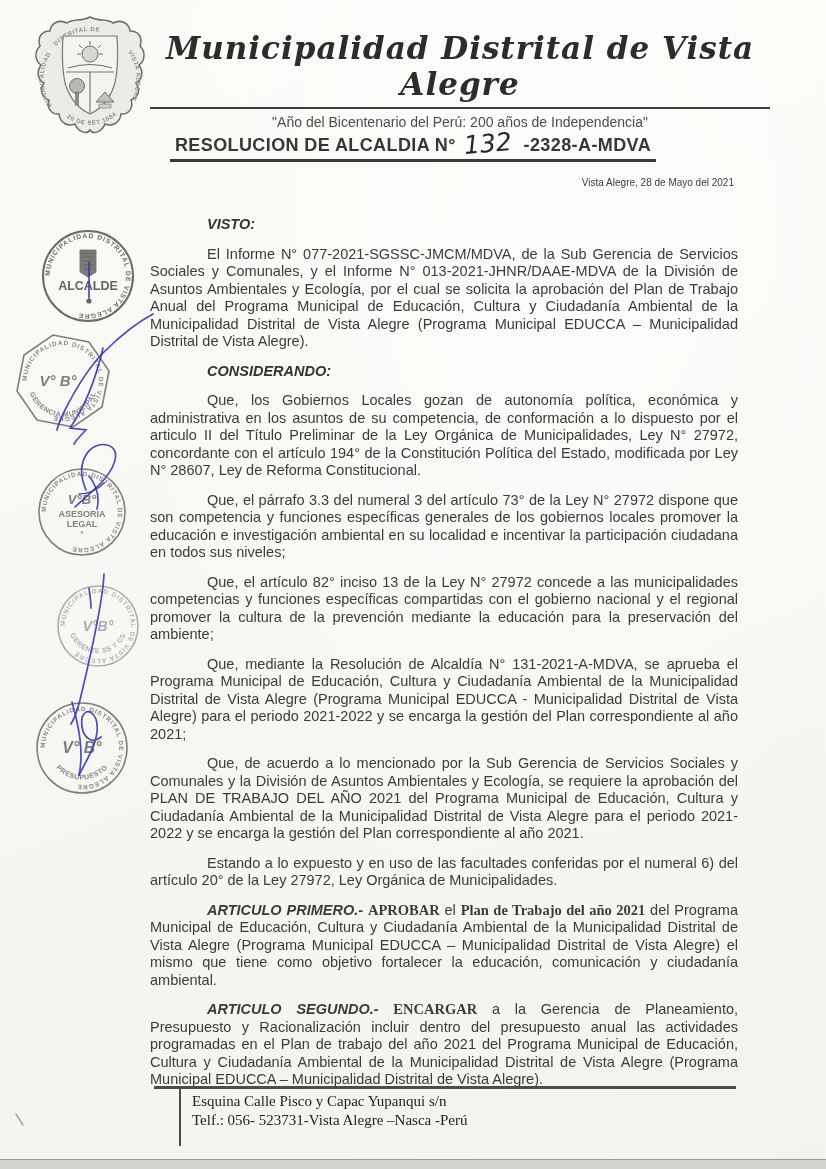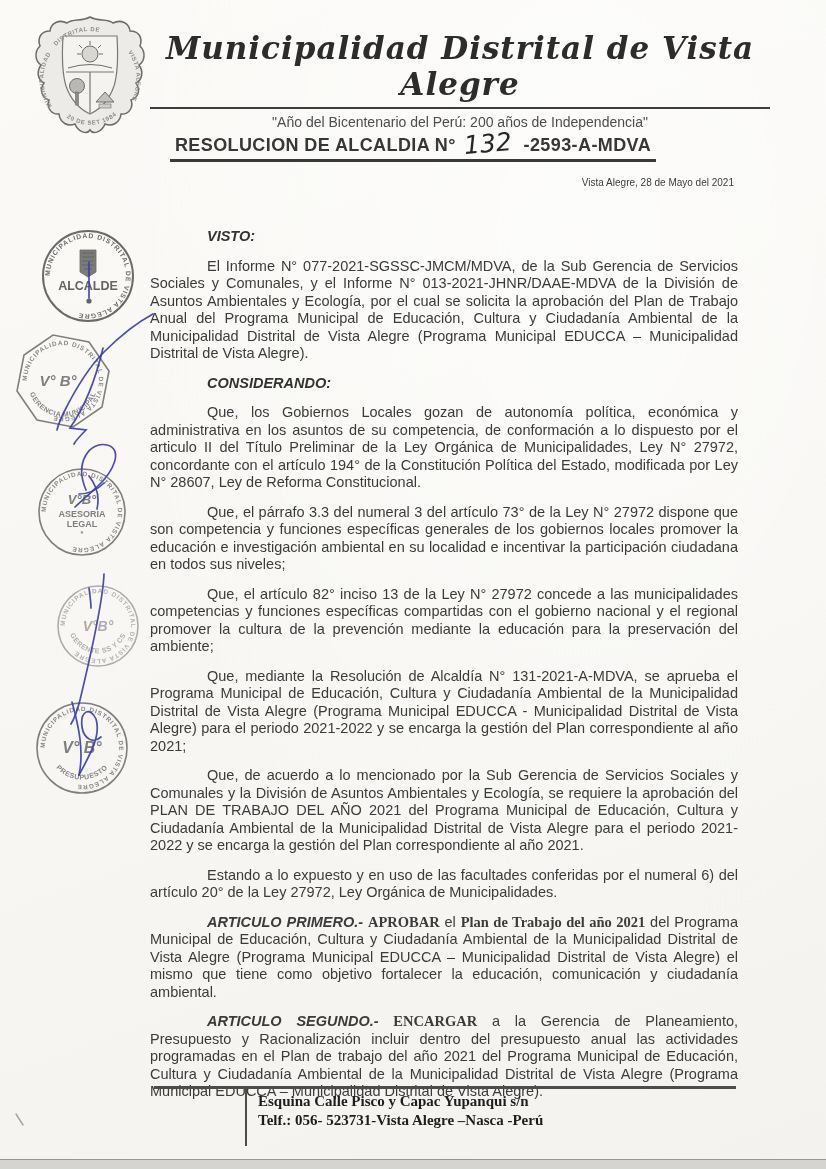--- a/index.html
+++ b/index.html
@@ -24,29 +24,29 @@
   .res-underline{display:inline-block;border-bottom:3px solid #3a3a3a;padding:0 5px 2px;white-space:nowrap;}
   .res-prefix,.res-suffix{font-weight:bold;font-size:18px;letter-spacing:.4px;color:#373737;text-align:right;}
   .hand-number{
     display:inline-block;font-family:"DejaVu Sans",sans-serif;font-style:italic;font-size:25px;
     color:#262626;transform:rotate(-5deg);margin:0 12px 0 8px;position:relative;top:1px;
   }
   .dateline{position:absolute;top:177px;right:92px;font-size:10px;color:#3c3c3c;}
   
   .content{position:absolute;left:150px;top:212px;width:588px;font-size:14.5px;line-height:17.5px;text-align:justify;color:#3b3b3b;}
   .sec-heading{margin:12px 0 0 57px;font-weight:bold;font-style:italic;font-size:14.5px;color:#333;}
-  .sec-heading.first{margin-top:16px;}
+  .sec-heading.first{margin-top:4px;}
   .para{margin:12px 0 0;text-indent:57px;}
   .b{font-weight:bold;font-family:Liberation Serif, serif;}
   .bi{font-weight:bold;font-style:italic;}
   
   .footer{position:absolute;left:154px;top:1086px;width:582px;border-top:3px solid #4c4c4c;}
   .footer-inner{
-    margin-left:91px;border-left:2px solid #4c4c4c;padding:3px 0 16px 11px;
-    font-family:"Liberation Serif",serif;font-weight:bold;font-size:15px;line-height:19px;color:#1d1d1d;
+    margin-left:25px;border-left:2px solid #4c4c4c;padding:3px 0 16px 11px;
+    font-family:"Liberation Serif",serif;font-weight:normal;font-size:15px;line-height:19px;color:#1d1d1d;
   }
   
   .stamp{position:absolute;opacity:.88;}
   .st-ring-line{fill:none;stroke:#6f6f6f;stroke-width:1.6;}
   .st-dark .st-ring-line{stroke:#575757;stroke-width:2;}
   .st-faint{opacity:.55;}
   .st-ringtext{font-family:"Liberation Sans",sans-serif;font-size:6.4px;font-weight:bold;letter-spacing:.9px;fill:#787878;}
   .st-dark .st-ringtext{fill:#5a5a5a;font-size:6.8px;}
   .st-center{font-family:"Liberation Sans",sans-serif;font-weight:bold;fill:#6e6e6e;text-anchor:middle;}
   .st-dark .st-center{fill:#4f4f4f;}
@@ -94,21 +94,21 @@
     <text class="lg-t"><textPath href="#lg-bot" startOffset="6">20 DE SET 1984</textPath></text>
   </svg>
 
   <div class="header-center">
     <div class="org-name">Municipalidad Distrital de Vista Alegre</div>
     <div class="motto">"Año del Bicentenario del Perú: 200 años de Independencia"</div>
   </div>
 
   <div class="res-title">
     <span class="res-underline">
-      <span class="res-prefix">RESOLUCION DE ALCALDIA N°</span><span class="hand-number">132</span><span class="res-suffix">-2593-A-MDVA</span>
+      <span class="res-prefix">RESOLUCION DE ALCALDIA N°</span><span class="hand-number">132</span><span class="res-suffix">-2328-A-MDVA</span>
     </span>
   </div>
 
   <div class="dateline">Vista Alegre, 28 de Mayo del 2021</div>
 
   <div class="content">
     <div class="sec-heading first">VISTO:</div>
     <p class="para">El Informe N° 077-2021-SGSSC-JMCM/MDVA, de la Sub Gerencia de Servicios Sociales y Comunales, y el Informe N° 013-2021-JHNR/DAAE-MDVA de la División de Asuntos Ambientales y Ecología, por el cual se solicita la aprobación del Plan de Trabajo Anual del Programa Municipal de Educación, Cultura y Ciudadanía Ambiental de la Municipalidad Distrital de Vista Alegre (Programa Municipal EDUCCA – Municipalidad Distrital de Vista Alegre).</p>
 
     <div class="sec-heading">CONSIDERANDO:</div>

